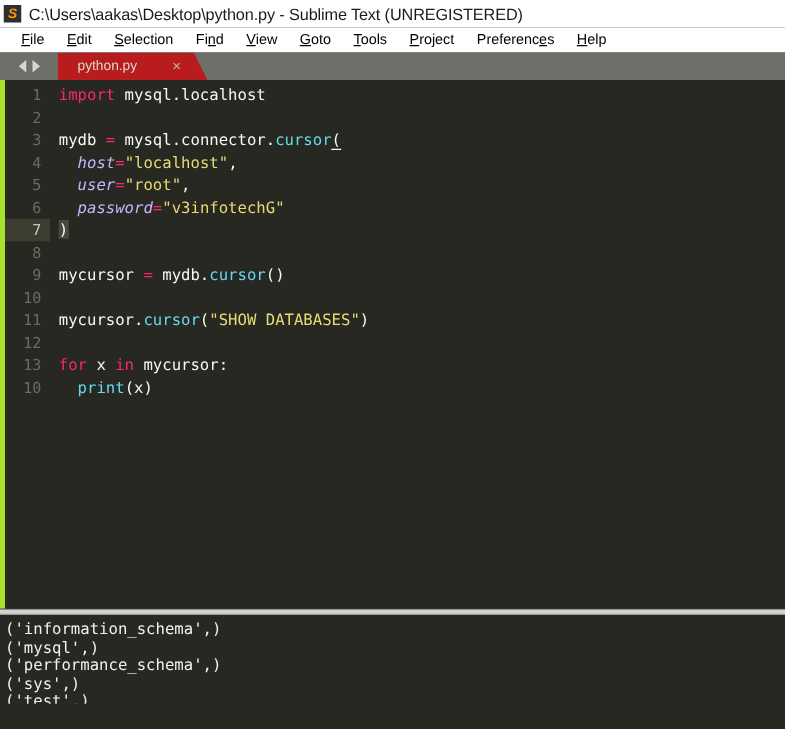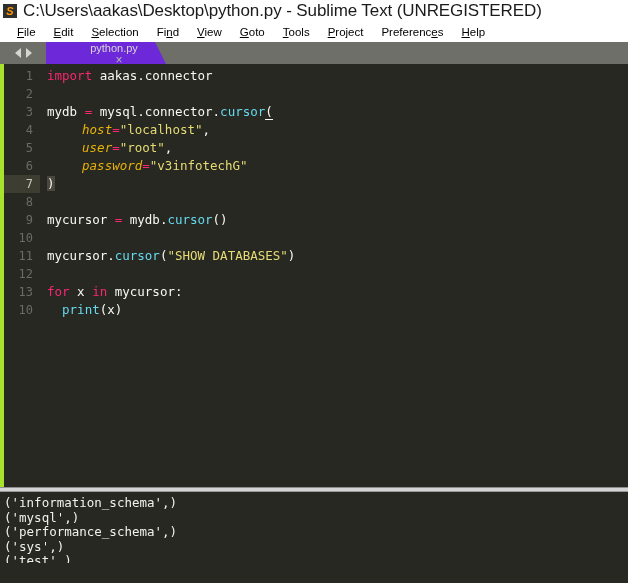--- a/index.html
+++ b/index.html
@@ -27,21 +27,21 @@
     display: flex; align-items: center; justify-content: center;
   }
   .st-logo .s {
     font-family: "Liberation Sans", sans-serif;
     font-size: 11px; font-weight: bold;
     font-style: italic;
     color: #ff9800;
     line-height: 1;
   }
   .title-text {
-    font-size: 17px;
+    font-size: 13px;
     color: #1b1b1b;
     white-space: nowrap;
     letter-spacing: -0.1px;
   }
 
   
   .menubar {
     height: 20px;
     background: #ffffff;
     display: flex;
@@ -77,28 +77,27 @@
   }
   .arrow {
     width: 0; height: 0;
     border-top: 5px solid transparent;
     border-bottom: 5px solid transparent;
   }
   .arrow.left  { border-right: 6px solid #d5d6d0; }
   .arrow.right { border-left: 6px solid #d5d6d0; }
   .tab {
     height: 22px;
-    background: #6d28d9;
+    background: #b91c1c;
     display: flex;
     align-items: center;
     padding: 0 0 0 16px;
     min-width: 120px;
     position: relative;
     clip-path: polygon(0 0, calc(100% - 11px) 0, 100% 100%, 0 100%);
-    flex-direction: column;
   }
   .tab-label {
     font-size: 11px;
     color: #d8d8d2;
     white-space: nowrap;
   }
   .tab-close {
     font-size: 12px;
     color: #b9bab4;
     margin-left: 28px;
@@ -153,21 +152,21 @@
     line-height: 18px;
     font-family: "DejaVu Sans Mono", monospace;
     font-size: 12.5px;
     color: #f8f8f2;
     white-space: pre;
   }
   .code .row.active-line { }
   .tok-kw      { color: #f92672; }
   .tok-fn      { color: #66d9ef; }
   .tok-str     { color: #e6db74; }
-  .tok-param   { color: #eab308; font-style: italic; margin-left: 20px; }
+  .tok-param   { color: #c4b5fd; font-style: italic; }
   .tok-plain   { color: #f8f8f2; }
   .tok-bracket { background: #49483e; }
   .caret-u { border-bottom: 1px solid #f8f8f2; }
 
   
   .divider {
     height: 5px;
     background: #d4d4d4;
     border-top: 1px solid #8e8e8e;
     border-bottom: 1px solid #9a9a9a;
@@ -235,21 +234,21 @@
       <div class="ln active">7</div>
       <div class="ln">8</div>
       <div class="ln">9</div>
       <div class="ln">10</div>
       <div class="ln">11</div>
       <div class="ln">12</div>
       <div class="ln">13</div>
       <div class="ln">10</div>
     </div>
   <div class="code" id="code">
-      <div class="row"><span class="tok-kw">import</span><span class="tok-plain"> aakas.connector</span></div>
+      <div class="row"><span class="tok-kw">import</span><span class="tok-plain"> mysql.localhost</span></div>
       <div class="row">&nbsp;</div>
       <div class="row"><span class="tok-plain">mydb </span><span class="tok-kw">=</span><span class="tok-plain"> mysql.connector.</span><span class="tok-fn">cursor</span><span class="tok-plain caret-u">(</span></div>
       <div class="row"><span class="tok-plain">  </span><span class="tok-param">host</span><span class="tok-kw">=</span><span class="tok-str">"localhost"</span><span class="tok-plain">,</span></div>
       <div class="row"><span class="tok-plain">  </span><span class="tok-param">user</span><span class="tok-kw">=</span><span class="tok-str">"root"</span><span class="tok-plain">,</span></div>
       <div class="row"><span class="tok-plain">  </span><span class="tok-param">password</span><span class="tok-kw">=</span><span class="tok-str">"v3infotechG"</span></div>
       <div class="row active-line"><span class="tok-plain tok-bracket">)</span></div>
       <div class="row">&nbsp;</div>
       <div class="row"><span class="tok-plain">mycursor </span><span class="tok-kw">=</span><span class="tok-plain"> mydb.</span><span class="tok-fn">cursor</span><span class="tok-plain">()</span></div>
       <div class="row">&nbsp;</div>
       <div class="row"><span class="tok-plain">mycursor.</span><span class="tok-fn">cursor</span><span class="tok-plain">(</span><span class="tok-str">"SHOW DATABASES"</span><span class="tok-plain">)</span></div>

